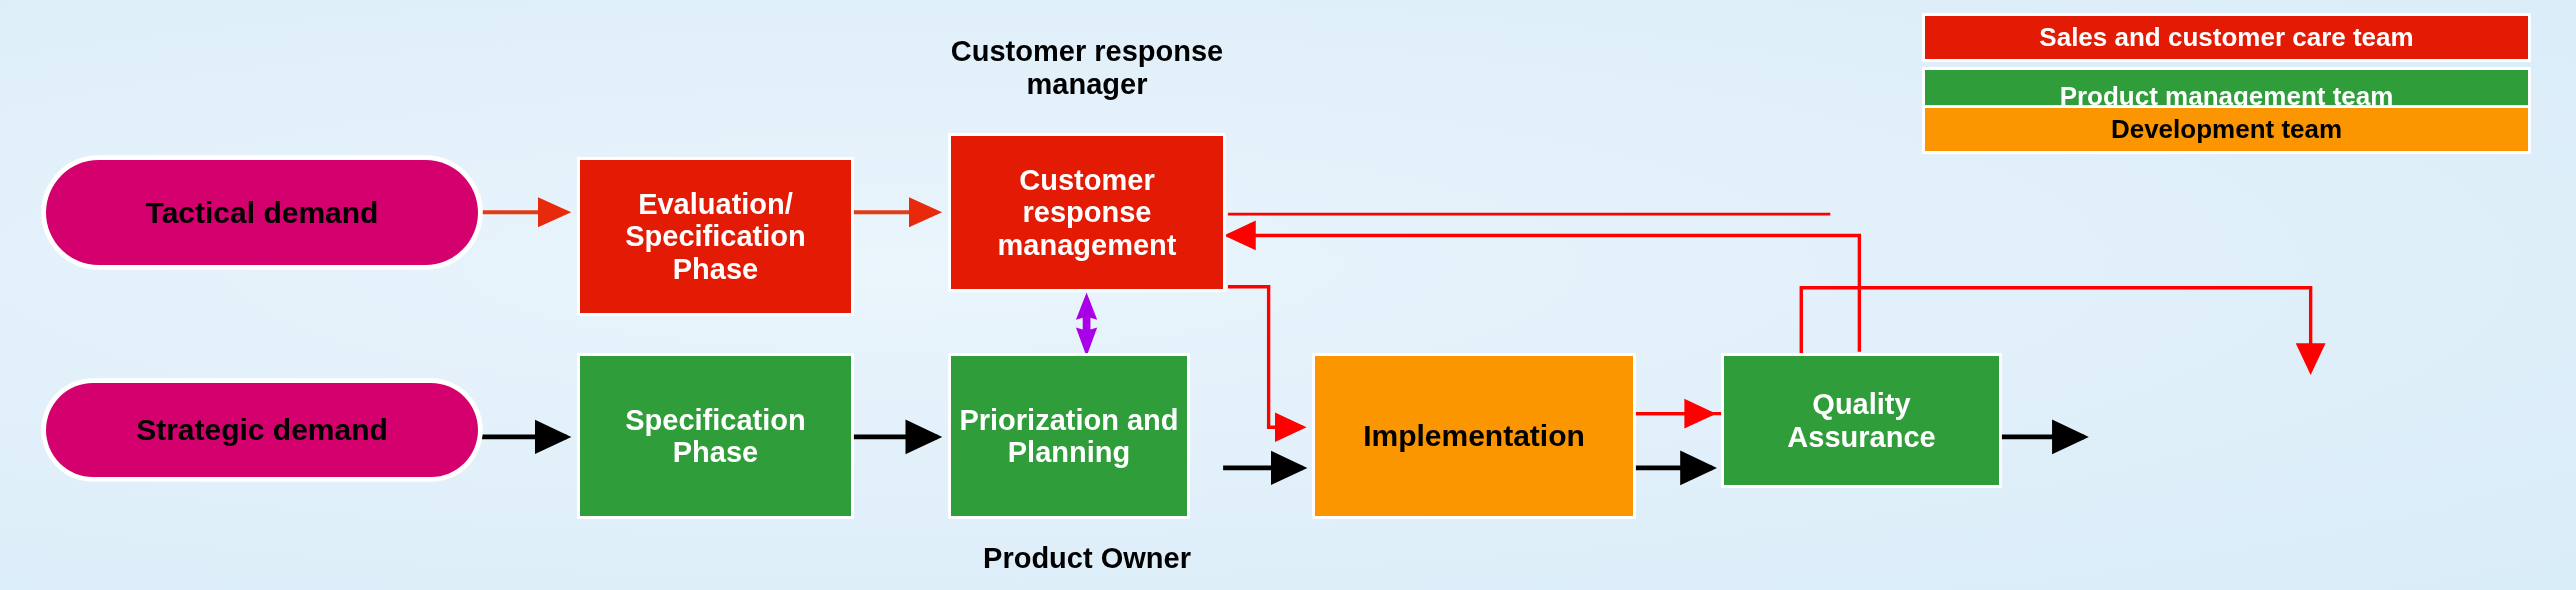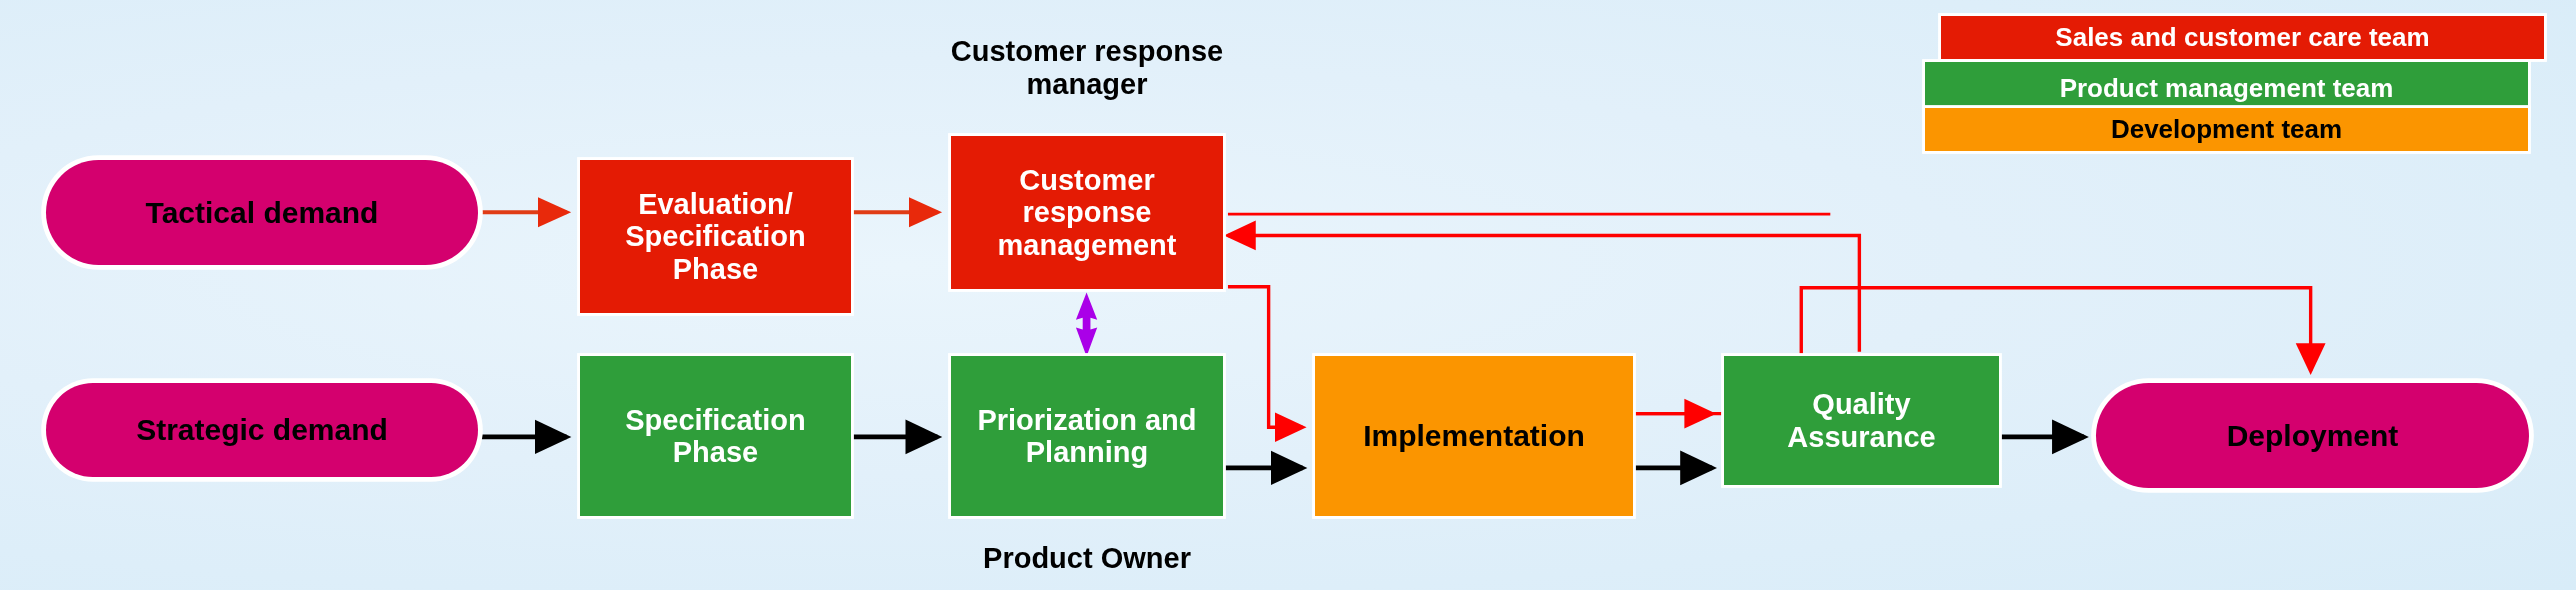--- a/index.html
+++ b/index.html
@@ -130,30 +130,29 @@
 
   <div class="node c-red" style="left:951px;top:136px;width:272px;height:153px;font-size:29px;white-space:pre-line;">Customer
 response
 management</div>
 
   <div class="node pill c-pink" style="left:46px;top:383px;width:432px;height:94px;font-size:30px;">Strategic demand</div>
 
   <div class="node c-green" style="left:580px;top:356px;width:271px;height:160px;font-size:29px;white-space:pre-line;">Specification
 Phase</div>
 
-  <div class="node c-green" style="left:951px;top:356px;width:272px;height:160px;font-size:29px;white-space:pre-line;">Priorization and
+  <div class="node c-green" style="left:951px;top:356px;width:236px;height:160px;font-size:29px;white-space:pre-line;">Priorization and
 Planning</div>
 
   <div class="node c-orange" style="left:1315px;top:356px;width:318px;height:160px;font-size:30px;">Implementation</div>
 
   <div class="node c-green" style="left:1724px;top:356px;width:275px;height:129px;font-size:29px;white-space:pre-line;">Quality
 Assurance</div>
 
-  <div class="node pill c-pink" style="left:2096px;top:383px;width:433px;height:105px;font-size:30px;">Deployment</div>
 
-  <div class="legend-item" style="left:1925px;top:15.5px;width:603px;height:43px;background:#e41b04;color:#ffffff;font-size:26px;margin-left:16px;">Sales and customer care team</div>
+  <div class="legend-item" style="left:1925px;top:15.5px;width:603px;height:43px;background:#e41b04;color:#ffffff;font-size:26px;">Sales and customer care team</div>
 
-  <div class="legend-item" style="left:1925px;top:62px;width:603px;height:52px;background:#2f9e3a;color:#ffffff;font-size:26px;">Product management team</div>
+  <div class="legend-item" style="left:1925px;top:70px;width:603px;height:52px;background:#2f9e3a;color:#ffffff;font-size:26px;">Product management team</div>
 
   <div class="legend-item" style="left:1925px;top:108px;width:603px;height:43px;background:#fb9500;color:#000000;font-size:26px;">Development team</div>
 
 </div>
 
 
 </body></html>

